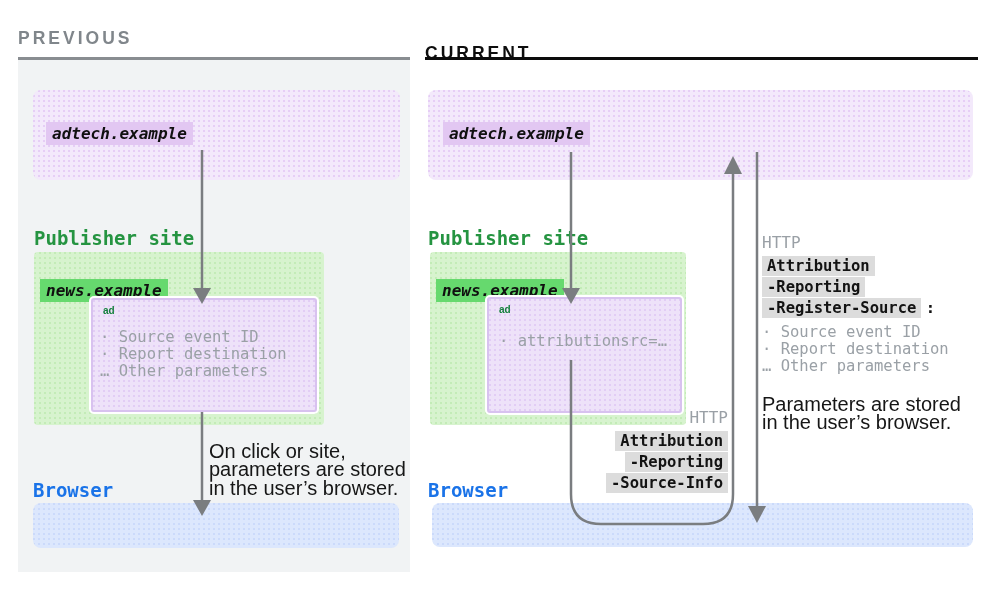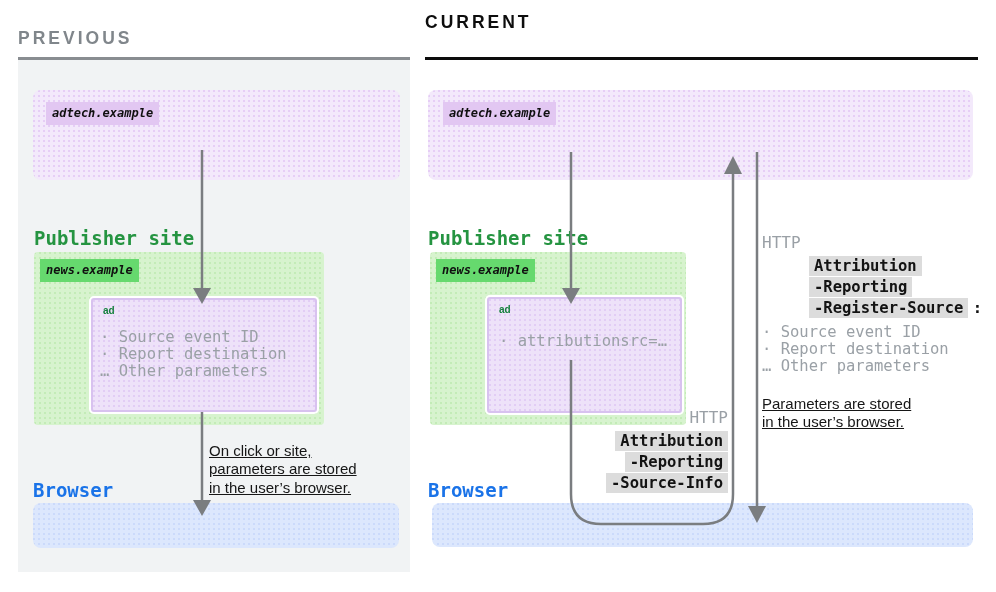--- a/index.html
+++ b/index.html
@@ -23,44 +23,44 @@
     background-color:#d7f3ce;
     background-image:radial-gradient(circle at 1px 1px, #c3ecb7 1px, transparent 1.4px);
     background-size:5px 5px;border-radius:4px;
   }
   .blue-fill{
     background-color:#dce7fd;
     background-image:radial-gradient(circle at 1px 1px, #cbdafb 1px, transparent 1.4px);
     background-size:5px 5px;border-radius:8px;
   }
   .domain-chip{
-    display:inline-block;font-size:12px;font-style:italic;font-weight:600;
-    padding:2px 6px;color:#101010;line-height:19px;white-space:nowrap;
+    display:inline-block;font-size:16px;font-style:italic;font-weight:600;
+    padding:2px 6px;color:#101010;line-height:19px;white-space:nowrap;margin-top:20px;
   }
   .chip-purple{background:#e2c7f2;}
   .chip-green{background:#66d96e;}
   .zone-label{font-size:19px;font-weight:bold;white-space:nowrap;}
   .green-text{color:#259441;}
   .blue-text{color:#1a73e8;text-align:center;}
   .ad-frame{
     background-color:#eee2f9;border:2px solid #d8c2ef;border-radius:3px;
     box-shadow:0 0 0 2px #ffffff;box-sizing:border-box;
     background-image:radial-gradient(circle at 1px 1px, #e2cdf5 1px, transparent 1.4px);
     background-size:5px 5px;
   }
   .ad-title{font-size:10px;font-weight:bold;color:#15803d;}
   .param-line{
     font-size:15.5px;line-height:17.2px;color:#9aa0a6;white-space:pre;
   }
-  .caption{font-size:15px;line-height:18.4px;color:#161616;text-decoration:underline;}
+  .caption{font-size:20px;line-height:18.4px;color:#161616;}
   .proto-label{font-size:16px;line-height:18px;color:#9aa0a6;}
   .hdr-line{line-height:21px;height:21px;white-space:nowrap;}
   .hdr-chip{
     display:inline-block;background:#dcdcdc;color:#131313;font-weight:600;
-    font-size:15.5px;padding:1px 5px;line-height:18px;margin-left:47px;
+    font-size:15.5px;padding:1px 5px;line-height:18px;
   }
   .hdr-colon{font-size:15.5px;font-weight:600;color:#131313;}
   svg.arrows{position:absolute;left:0;top:0;pointer-events:none;}
 </style>
 </head>
 <body>
 
 <div id="canvas">
 
   <div class="abs panel-title" style="left:18px;top:28px;width:392px;color:#80868b;">PREVIOUS</div>
@@ -84,21 +84,21 @@
 
   <div class="abs caption" style="left:209px;top:442px;">
     <div>On click or site,</div>
     <div>parameters are stored</div>
     <div>in the user’s browser.</div>
   </div>
 
   <div class="abs mono zone-label blue-text" style="left:33px;top:479px;">Browser</div>
   <div class="abs blue-fill" style="left:33px;top:503px;width:366px;height:45px;"></div>
 
-  <div class="abs panel-title" style="left:425px;top:12px;width:553px;color:#0d0d0d;">CURRENT</div>
+  <div class="abs panel-title" style="left:425px;top:43px;width:553px;color:#0d0d0d;">CURRENT</div>
   <div class="abs divider" style="left:425px;top:57px;width:553px;background:#0c0c0c;"></div>
 
   <div class="abs site-box purple-fill" style="left:428px;top:90px;width:545px;height:90px;"></div>
   <span class="abs mono domain-chip chip-purple" style="left:443px;top:102px;">adtech.example</span>
 
   <div class="abs mono zone-label green-text" style="left:428px;top:227px;">Publisher site</div>
   <div class="abs green-fill" style="left:430px;top:252px;width:256px;height:173px;"></div>
   <span class="abs mono domain-chip chip-green" style="left:436px;top:259px;">news.example</span>
 
   <div class="abs ad-frame" style="left:487px;top:297px;width:195px;height:116px;"></div>

